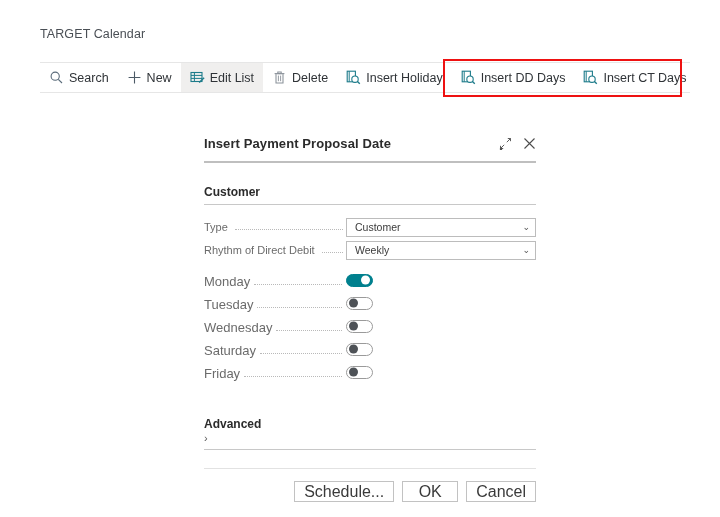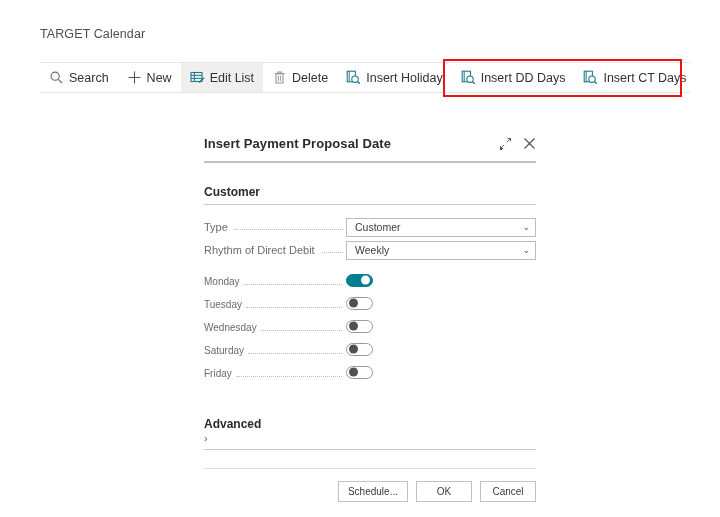--- a/index.html
+++ b/index.html
@@ -190,21 +190,21 @@
   }
 
   
   .toggles { margin-top: 9px; }
   .trow {
     display: flex;
     align-items: center;
     height: 23px;
   }
   .tlabel {
-    font-size: 10px;
+    font-size: 13px;
     color: #6b6b6b;
     white-space: nowrap;
   }
   .tleader {
     flex: 1;
     height: 10px;
     margin: 0 4px;
     border-bottom: 1px dotted #b9b9b9;
     position: relative;
     top: -2px;
@@ -269,21 +269,21 @@
     justify-content: flex-end;
     gap: 8px;
     padding: 12px 0 0 0;
   }
   .btn {
     min-width: 56px;
     height: 21px;
     border: 1px solid #c2c2c2;
     background: #ffffff;
     font-family: "Liberation Sans", sans-serif;
-    font-size: 10px;
+    font-size: 16px;
     color: #3a3a3a;
     cursor: pointer;
     padding: 0 9px;
     line-height: 19px;
   }
 </style>
 </head>
 <body>
 
 <div class="page-title">TARGET Calendar</div>

